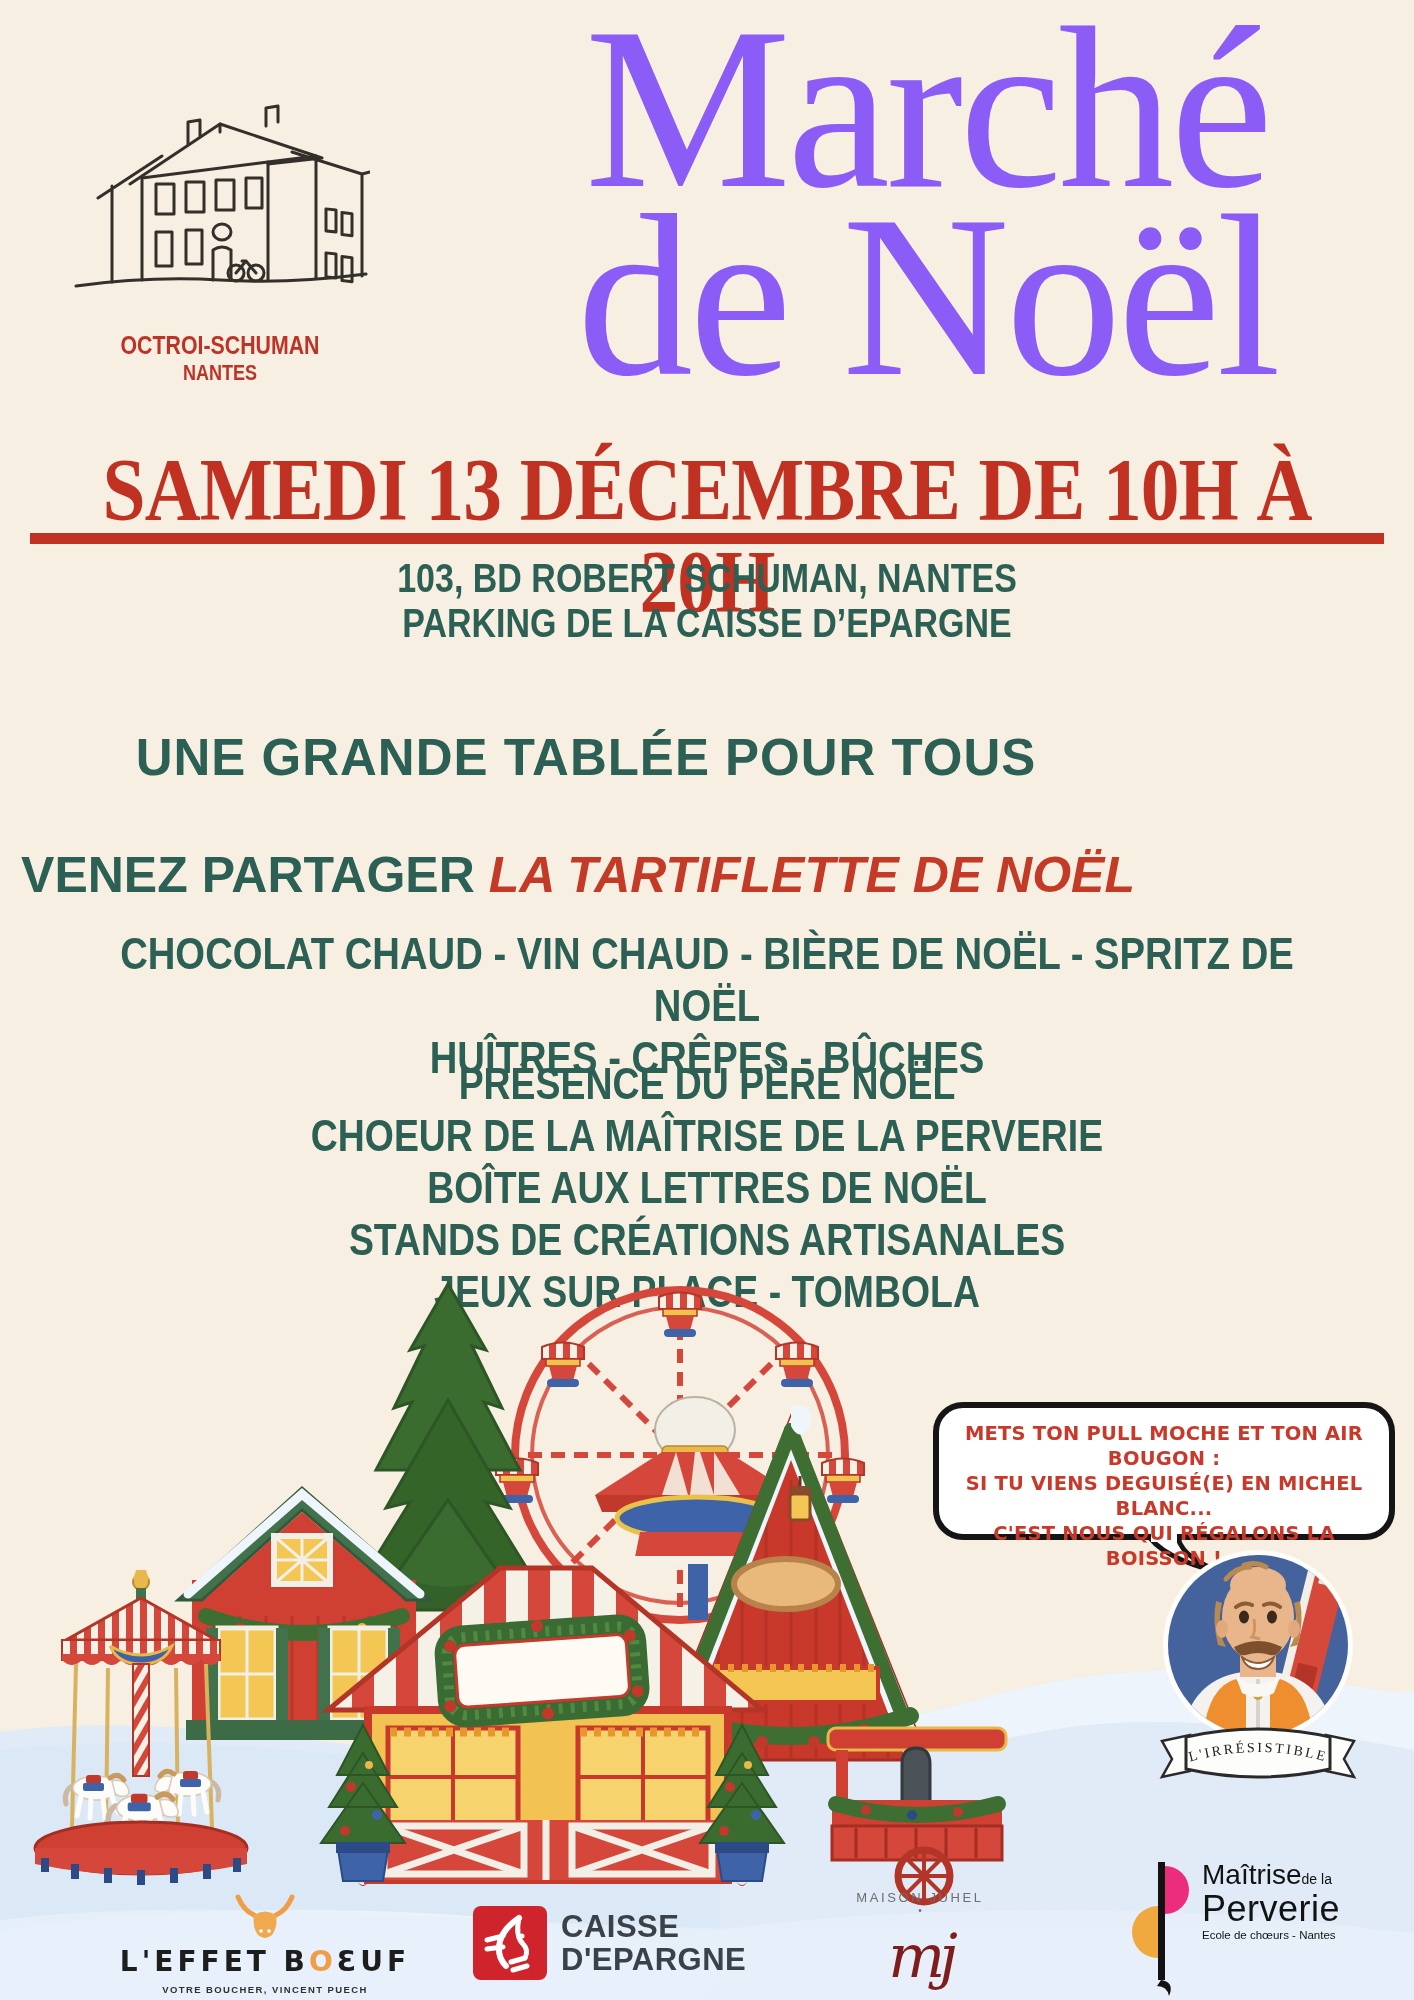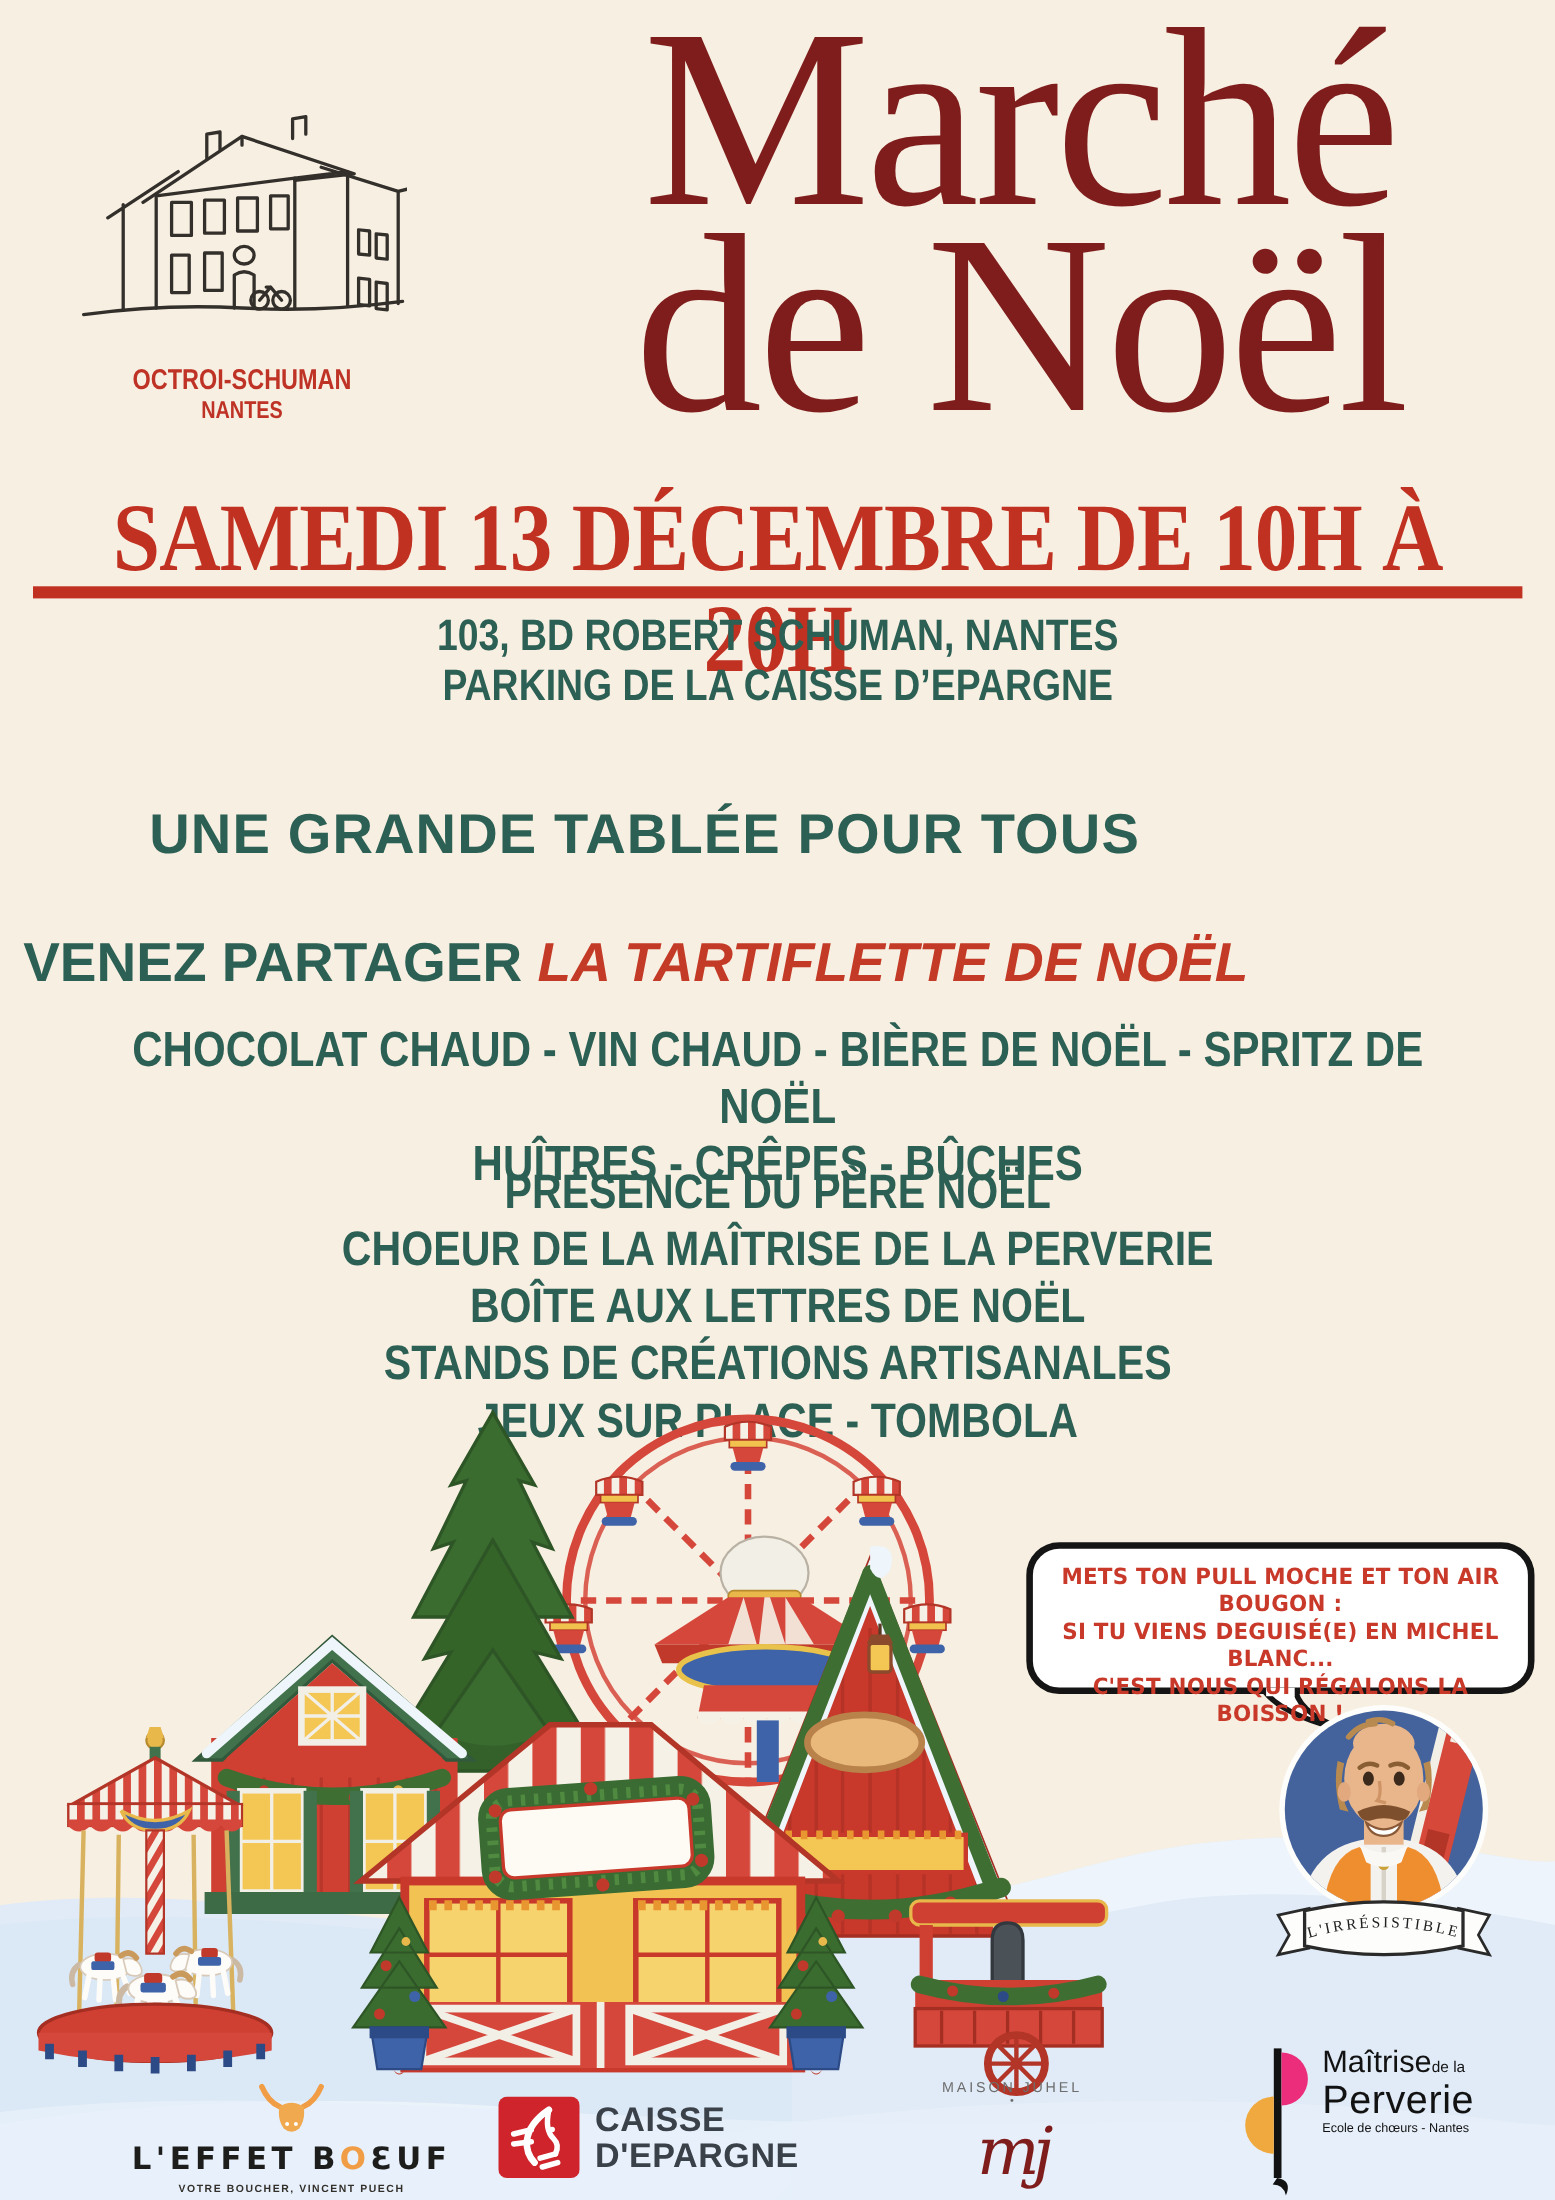--- a/index.html
+++ b/index.html
@@ -7,21 +7,21 @@
           font-family:"Liberation Sans",sans-serif;}
   .abs{position:absolute;}
   
   .assoc-line{left:30px;top:308px;width:380px;text-align:center;font-size:15px;letter-spacing:.8px;
               color:#3a362f;font-weight:500;}
   .assoc-area{left:30px;top:330px;width:380px;text-align:center;color:#bf3326;font-weight:bold;
               font-size:26px;transform:scaleX(.82);transform-origin:50% 50%;letter-spacing:0;}
   .assoc-city{left:30px;top:360px;width:380px;text-align:center;color:#bf3326;font-weight:bold;
               font-size:22px;transform:scaleX(.82);transform-origin:50% 50%;}
   
-  .title{left:462px;top:14px;width:930px;text-align:center;color:#7f1d1d;
+  .title{left:462px;top:14px;width:930px;text-align:center;color:#8b5cf6;
          font-family:"Liberation Serif",serif;font-size:232px;line-height:188px;font-weight:500;
          letter-spacing:-4px;}
   
   .date{left:0;top:444px;width:1414px;text-align:center;color:#c13122;font-family:"Liberation Serif",serif;
         font-weight:bold;font-size:88px;line-height:92px;transform:scaleX(.88);transform-origin:50% 50%;
         letter-spacing:-1px;}
   .date-underline{left:30px;top:533px;width:1354px;height:11px;background:#c13122;}
   
   .teal{color:#2c6054;}
   .addr{left:0;top:556px;width:1414px;text-align:center;font-weight:bold;font-size:40px;line-height:45px;
@@ -37,21 +37,21 @@
   .bubble{left:933px;top:1402px;width:450px;height:126px;background:#fff;border:6px solid #151515;
           border-radius:30px;}
   .bubble-text{left:945px;top:1424px;width:438px;text-align:center;color:#c9392a;font-weight:bold;
                font-size:19.5px;line-height:24px;letter-spacing:.2px;font-family:"DejaVu Sans",sans-serif;
                transform:scaleY(1.04);}
   
   .sp-boeuf{left:105px;top:1893px;width:320px;text-align:center;color:#1d1d1b;}
   .sp-boeuf .nm{font-size:28px;font-weight:bold;letter-spacing:4px;font-family:"DejaVu Sans",sans-serif;}
   .sp-boeuf .nm .o{color:#f09d45;}
   .sp-boeuf .tg{font-size:9.5px;letter-spacing:1.4px;font-weight:bold;color:#33302b;margin-top:6px;}
-  .sp-ce{left:453px;top:1906px;display:flex;align-items:center;gap:14px;}
+  .sp-ce{left:473px;top:1906px;display:flex;align-items:center;gap:14px;}
   .sp-ce .txt{color:#3a4149;font-weight:bold;font-size:31px;line-height:33px;letter-spacing:.5px;}
   .sp-mj{left:850px;top:1890px;width:140px;text-align:center;color:#6d6d6d;}
   .sp-mj .nm{font-size:13px;letter-spacing:2.6px;}
   .sp-mj .mono{font-family:"DejaVu Serif",serif;font-style:italic;font-size:60px;line-height:80px;
                color:#7f1d1d;letter-spacing:-6px;}
   .sp-pv{left:1128px;top:1862px;display:flex;gap:10px;color:#121212;}
   .sp-pv .l1{font-size:28px;line-height:26px;font-weight:500;}
   .sp-pv .l1 .small{font-size:14px;}
   .sp-pv .l2{font-size:36px;line-height:34px;font-weight:500;letter-spacing:.5px;text-align:center;}
   .sp-pv .tg{font-size:11.5px;margin-top:3px;font-weight:500;}

